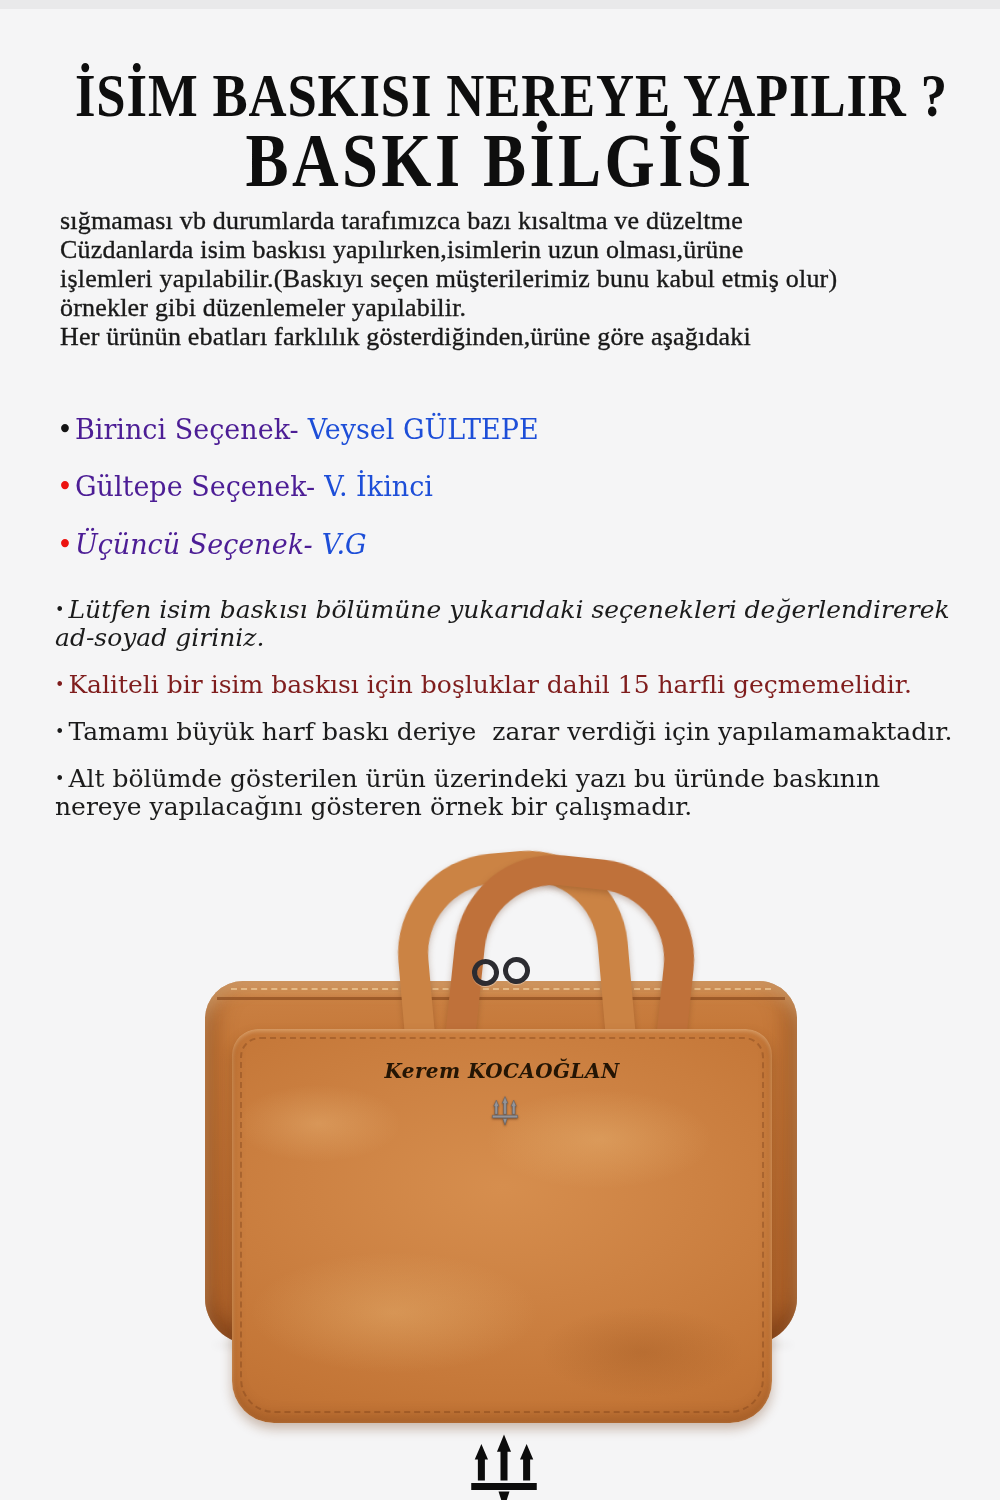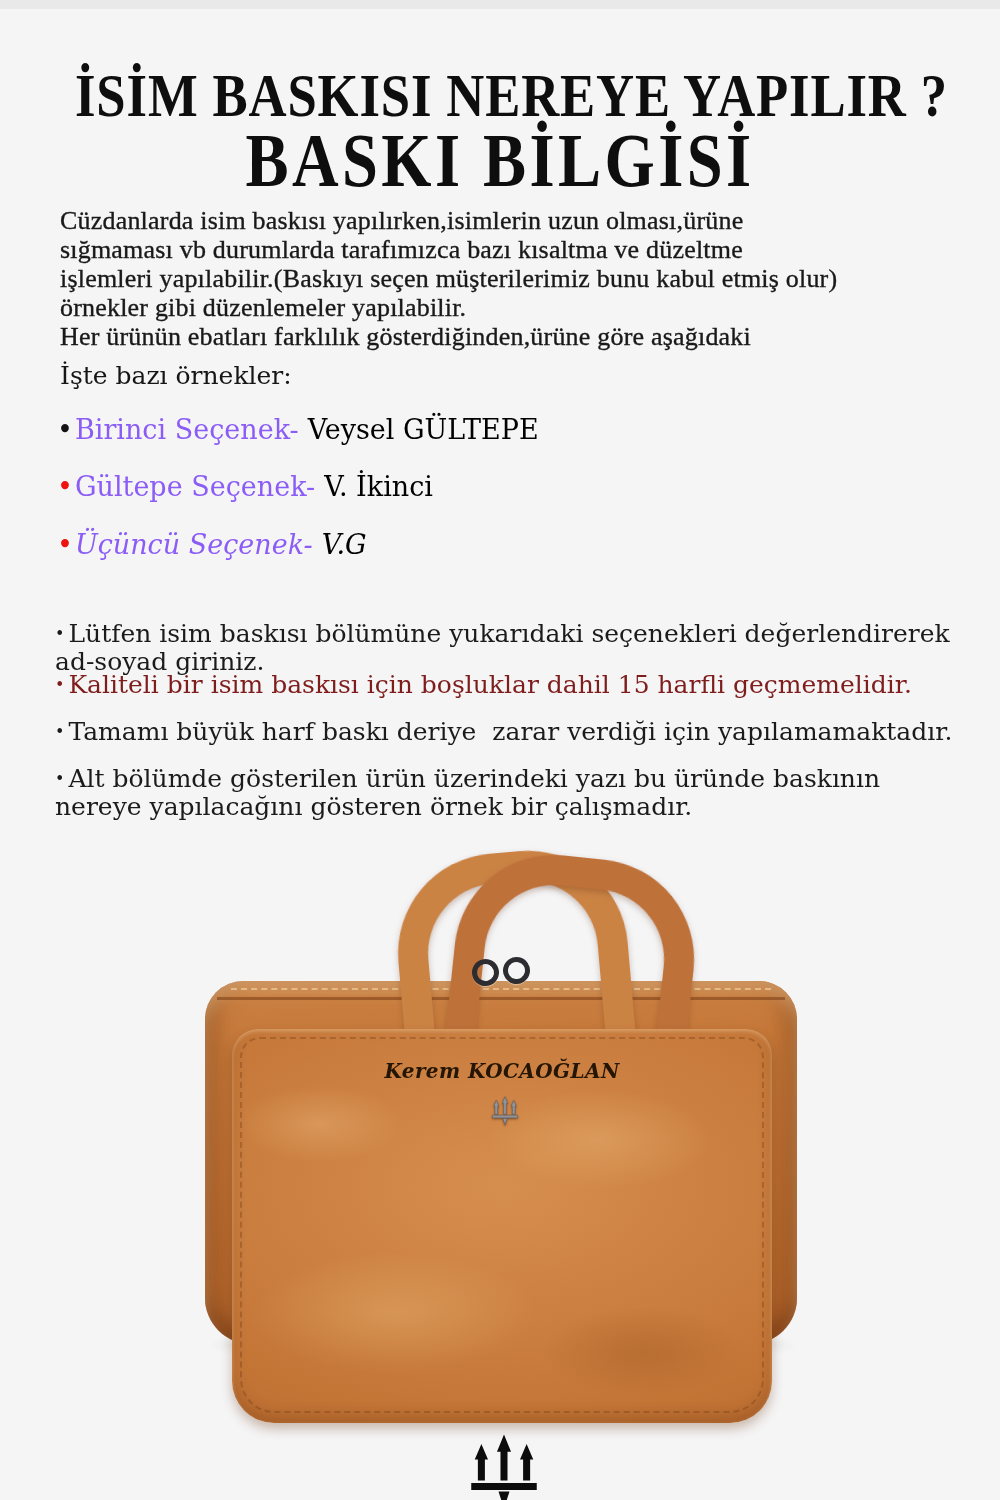--- a/index.html
+++ b/index.html
@@ -33,27 +33,27 @@
     position:absolute;left:60px;top:352px;
     font:400 25px/1.2 "DejaVu Serif",serif;color:#161616;
   }
   .option{
     position:absolute;left:57px;white-space:nowrap;
     font:400 27px/1.2 "DejaVu Serif",serif;color:#141414;
   }
   .option.o1{top:405px;} .option.o2{top:462px;} .option.o3{top:520px;font-style:italic;}
   .opt-bullet{font-size:27px;margin-right:2px;}
   .opt-bullet.black{color:#141414;} .opt-bullet.red{color:#ec1310;}
-  .opt-label{color:#8b5cf6;}
-  .opt-value{color:#000000;margin-left:9px;}
+  .opt-label{color:#4c1d95;}
+  .opt-value{color:#1d4ed8;margin-left:9px;}
   .note{
     position:absolute;left:55px;width:910px;
     font:400 25px/28px "DejaVu Serif",serif;color:#1b1b1b;
   }
-  .note.n1{top:611px;} .note.n2{top:662px;} .note.n3{top:709px;} .note.n4{top:756px;}
+  .note.n1{top:587px;font-style:italic;} .note.n2{top:662px;} .note.n3{top:709px;} .note.n4{top:756px;}
   .note.red{color:#7f1d1d;}
   .note-line{white-space:pre-wrap;}
   .note-bullet{font-size:16px;margin-right:4px;vertical-align:3px;}
   
   .photo{position:absolute;left:0;top:810px;width:1000px;height:590px;}
   .bag-shadow{
     position:absolute;left:212px;top:512px;width:582px;height:28px;border-radius:50%;
     background:radial-gradient(ellipse at 50% 50%,rgba(35,22,14,.55) 0%,rgba(35,22,14,.28) 45%,rgba(35,22,14,0) 72%);
     filter:blur(3px);
   }
@@ -123,28 +123,27 @@
 </style>
 </head>
 <body>
 
 <div class="canvas">
 
   <div class="title1">İSİM BASKISI NEREYE YAPILIR ?</div>
   <div class="title2">BASKI BİLGİSİ</div>
 
   <div class="intro">
+    <div>sığmaması vb durumlarda tarafımızca bazı kısaltma ve düzeltme</div>
     <div>Cüzdanlarda isim baskısı yapılırken,isimlerin uzun olması,ürüne</div>
-    <div>sığmaması vb durumlarda tarafımızca bazı kısaltma ve düzeltme</div>
     <div>işlemleri yapılabilir.(Baskıyı seçen müşterilerimiz bunu kabul etmiş olur)</div>
     <div>örnekler gibi düzenlemeler yapılabilir.</div>
     <div>Her ürünün ebatları farklılık gösterdiğinden,ürüne göre aşağıdaki</div>
   </div>
 
-  <div class="examples-heading">İşte bazı örnekler:</div>
 
   <div class="option o1">
     <span class="opt-bullet black">•</span><span class="opt-label">Birinci Seçenek-</span><span class="opt-value">Veysel GÜLTEPE</span>
   </div>
   <div class="option o2">
     <span class="opt-bullet red">•</span><span class="opt-label">Gültepe Seçenek-</span><span class="opt-value">V. İkinci</span>
   </div>
   <div class="option o3">
     <span class="opt-bullet red">•</span><span class="opt-label">Üçüncü Seçenek-</span><span class="opt-value">V.G</span>
   </div>

